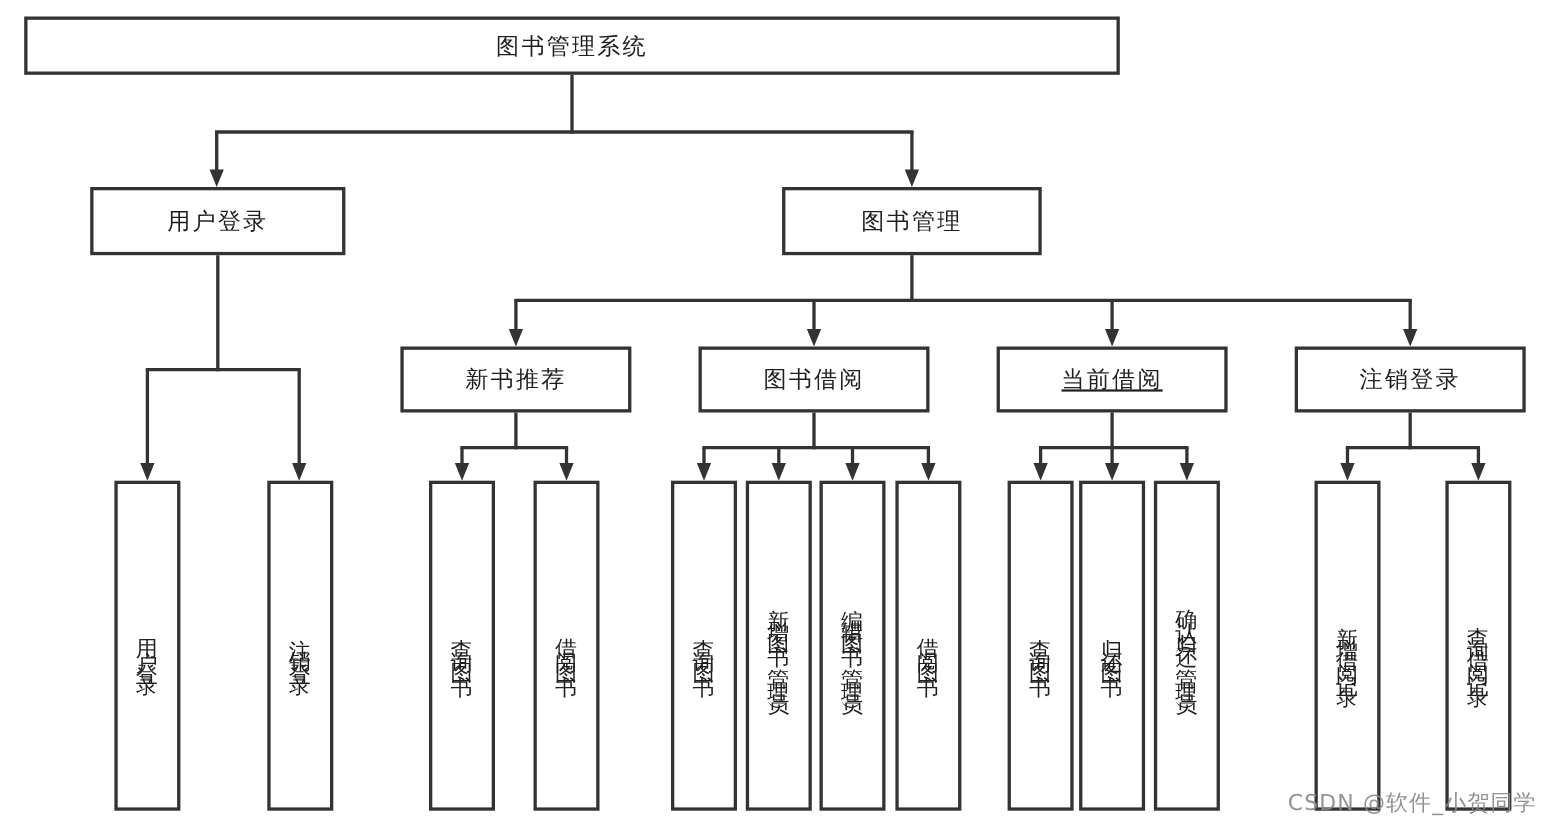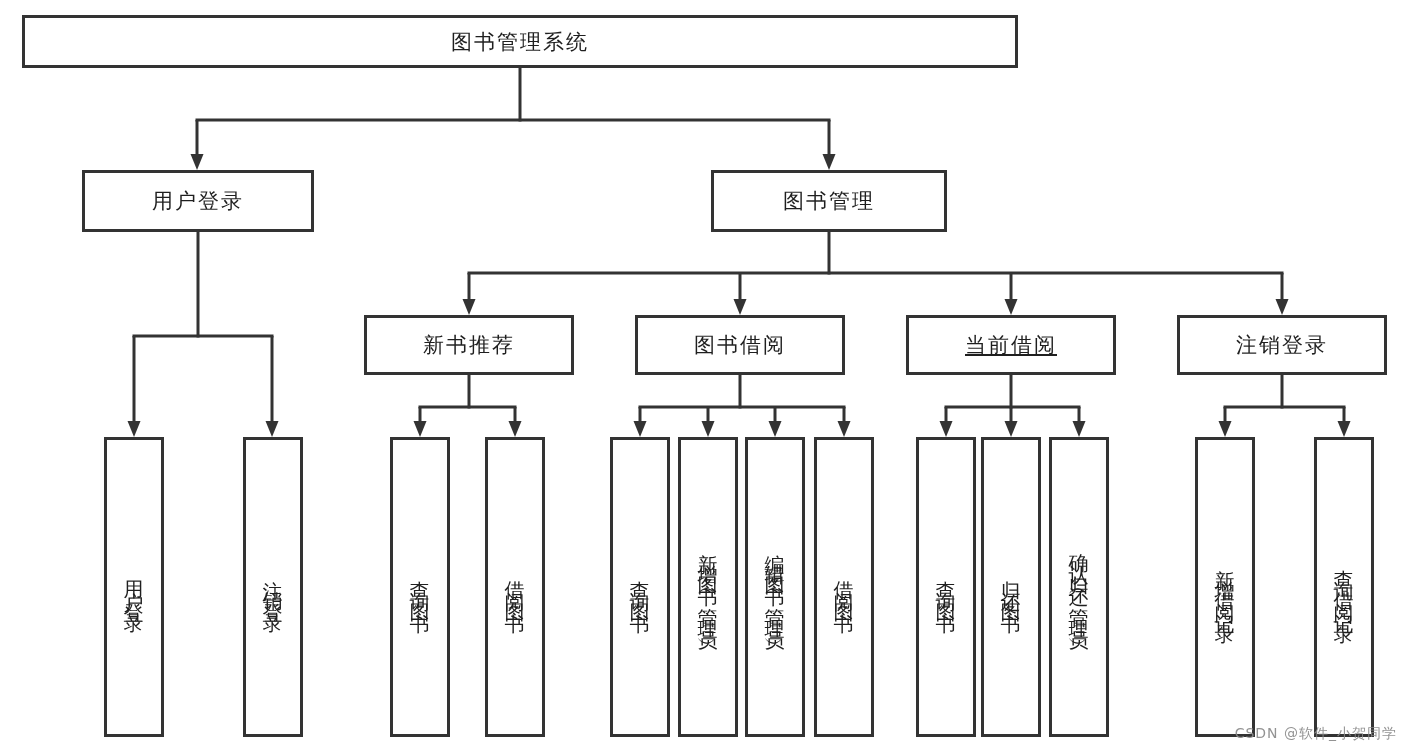--- a/index.html
+++ b/index.html
@@ -16,21 +16,21 @@
   }
   .leaf{
     position:absolute;z-index:2;box-sizing:border-box;background:#ffffff;
     border:3px solid #333333;width:60px;height:300px;top:437px;
     writing-mode:vertical-rl;text-orientation:mixed;
     display:flex;align-items:center;justify-content:center;
     font-size:20px;letter-spacing:11px;line-height:1;
   }
   .watermark{
     position:absolute;z-index:3;right:8px;bottom:4px;
-    font-size:14px;color:rgba(138,138,138,0.92);letter-spacing:1px;white-space:nowrap;
+    font-size:20px;color:rgba(138,138,138,0.92);letter-spacing:1px;white-space:nowrap;
   }
 </style>
 </head>
 <body>
 
 <div id="canvas">
 
   <svg id="connector-layer" width="1405" height="747" viewBox="0 0 1405 747">
       <line x1="520" y1="66" x2="520" y2="121.5" stroke="#333333"></line>
       <line x1="198" y1="230" x2="198" y2="337.5" stroke="#333333"></line>

